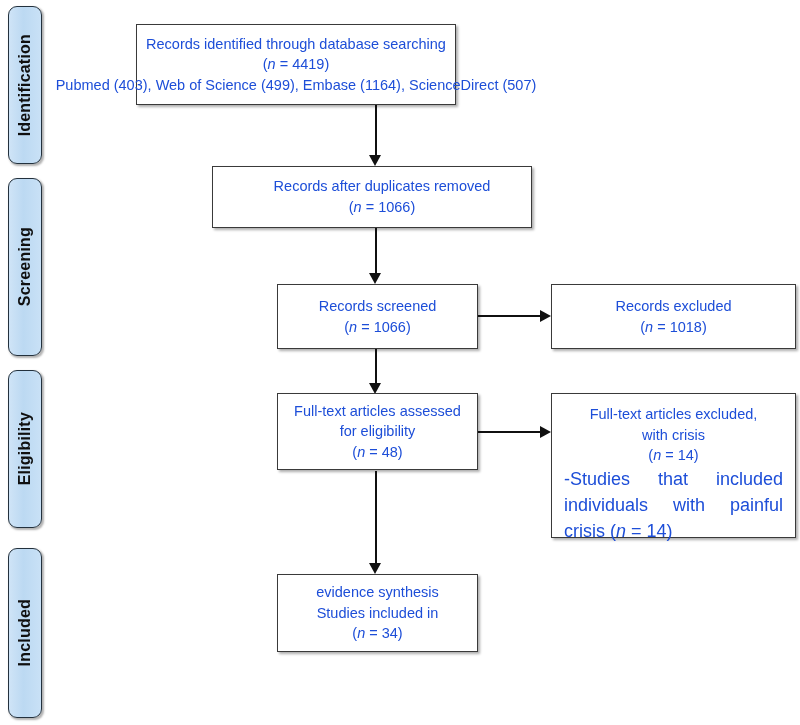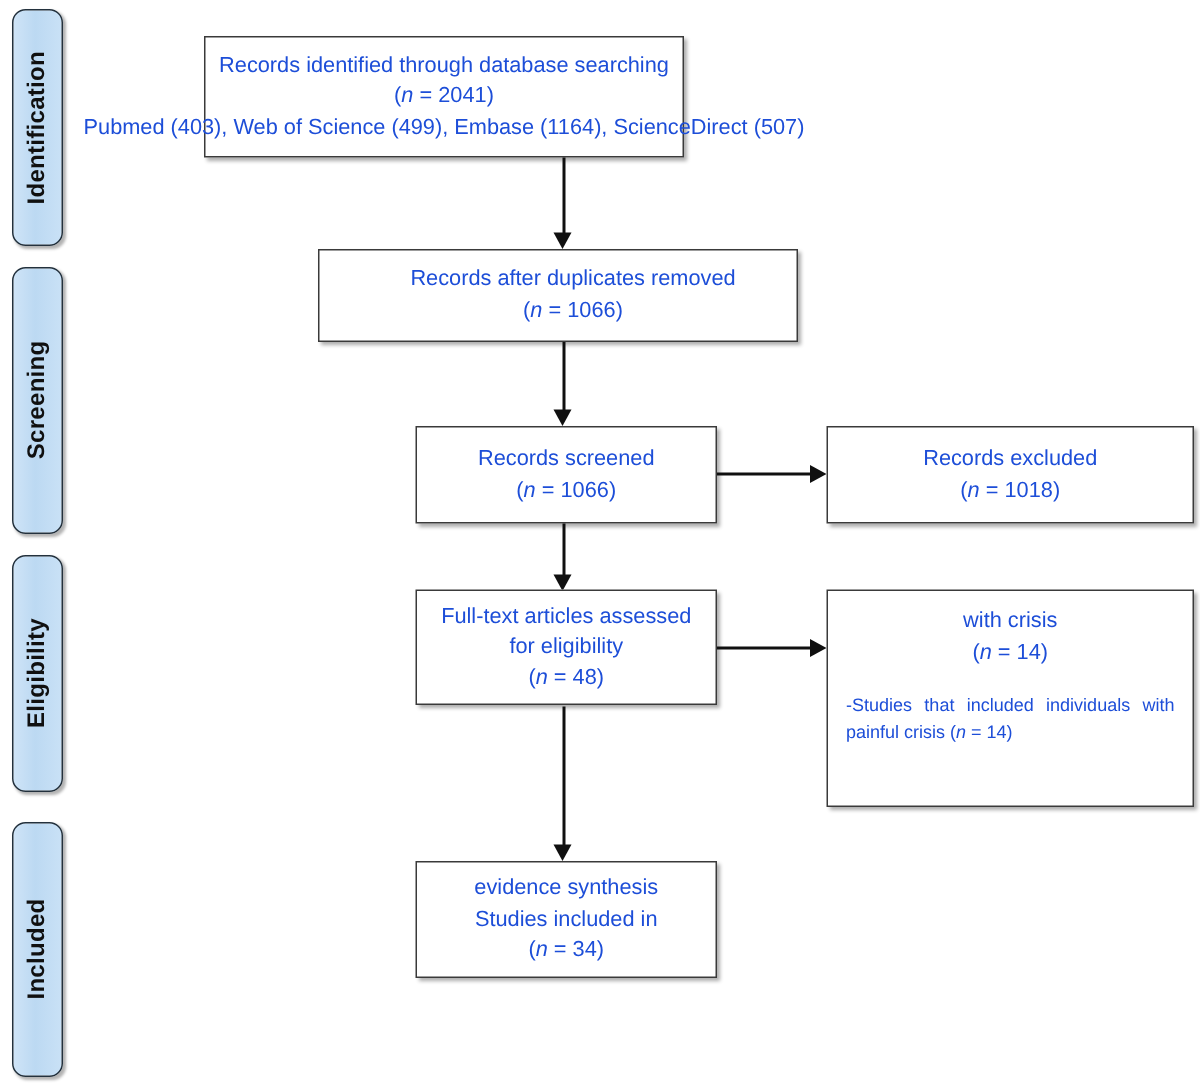--- a/index.html
+++ b/index.html
@@ -66,21 +66,21 @@
     display: block;
     white-space: nowrap;
   }
   .ital { font-style: italic; }
 
   
   .reason-block {
     width: 100%;
     text-align: justify;
     text-align-last: left;
-    font-size: 12px;
+    font-size: 18px;
     line-height: 1.45;
     padding: 0 4px;
     box-sizing: border-box;
   }
   .spacer-line { height: 17px; }
 
   
   .v-line {
     position: absolute;
     width: 2px;
@@ -124,21 +124,21 @@
   <div class="stage-pill" style="top:370px; height:158px;">
     <span class="stage-label">Eligibility</span>
   </div>
 
   <div class="stage-pill" style="top:548px; height:170px;">
     <span class="stage-label">Included</span>
   </div>
 
   <div class="flow-box" style="left:136px; top:24px; width:320px; height:81px;">
     <span class="line">Records identified through database searching</span>
-    <span class="line"><span>(</span><span class="ital">n</span><span> = 2041)</span></span>
+    <span class="line"><span>(</span><span class="ital">n</span><span> = 4419)</span></span>
     <span class="line">Pubmed (403), Web of Science (499), Embase (1164), ScienceDirect (507)</span>
   </div>
 
   <div class="v-line" style="left:375px; top:105px; height:52px;"></div>
   <div class="arrow-down" style="left:369px; top:155px;"></div>
 
   <div class="flow-box" style="left:212px; top:166px; width:320px; height:62px;padding-left:28px;">
     <span class="line">Records after duplicates removed</span>
     <span class="line"><span>(</span><span class="ital">n</span><span> = 1066)</span></span>
   </div>
@@ -165,20 +165,21 @@
   <div class="flow-box" style="left:277px; top:393px; width:201px; height:77px;">
     <span class="line">Full-text articles assessed</span>
     <span class="line">for eligibility</span>
     <span class="line"><span>(</span><span class="ital">n</span><span> = 48)</span></span>
   </div>
 
   <div class="h-line" style="left:478px; top:431px; width:64px;"></div>
   <div class="arrow-right" style="left:540px; top:426px;"></div>
 
   <div class="flow-box" style="left:551px; top:393px; width:245px; height:145px; justify-content:flex-start; padding-top:10px;">
+    <span class="line">Full-text articles excluded,</span>
     <span class="line">with crisis</span>
     <span class="line"><span>(</span><span class="ital">n</span><span> = 14)</span></span>
     <span class="spacer-line"></span>
     <span class="reason-block"><span>-Studies that included individuals with painful crisis (</span><span class="ital">n</span><span> = 14)</span></span>
   </div>
 
   <div class="v-line" style="left:375px; top:471px; height:96px;"></div>
   <div class="arrow-down" style="left:369px; top:563px;"></div>
 
   <div class="flow-box" style="left:277px; top:574px; width:201px; height:78px;">

